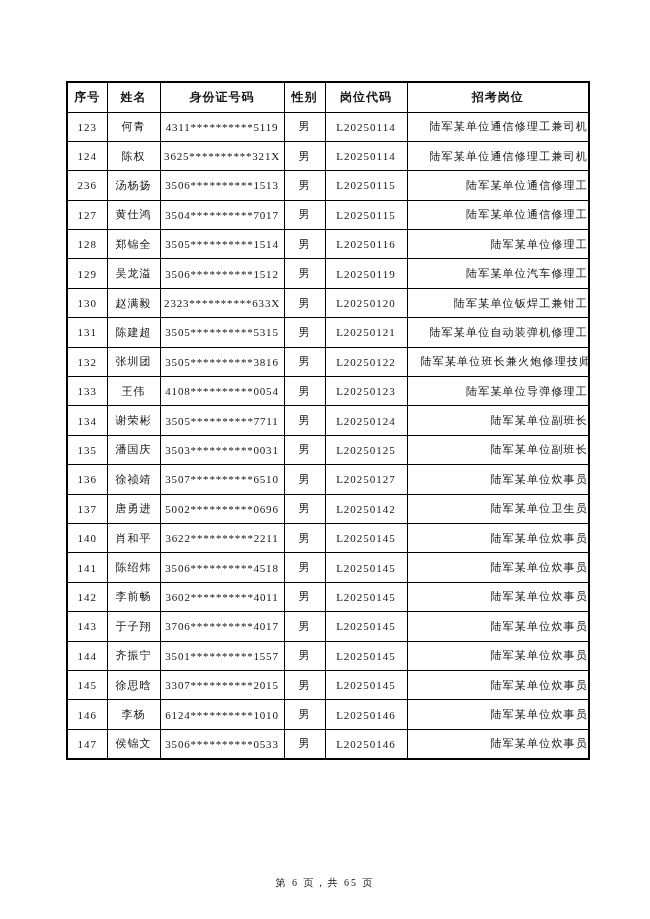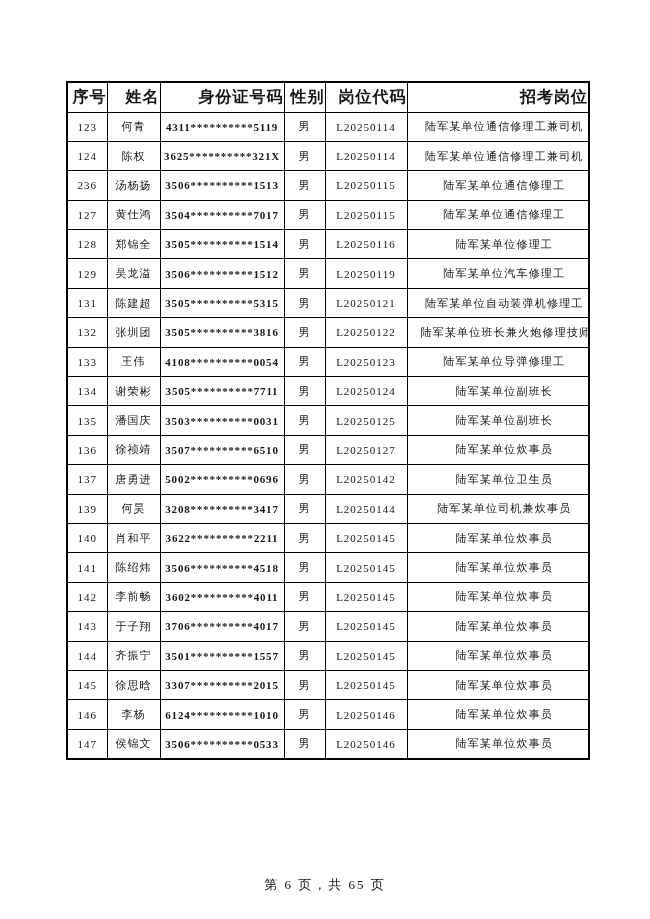--- a/index.html
+++ b/index.html
@@ -29,44 +29,44 @@
   table.roster td {
     border: 1px solid #000;
     overflow: hidden;
     white-space: nowrap;
     padding: 0;
     vertical-align: middle;
   }
   table.roster thead tr { height: 30px; }
   table.roster tbody tr { height: 29.4px; margin-left: 48px; }
   table.roster th {
-    font-size: 16px;
+    font-size: 12px;
     font-weight: bold;
     letter-spacing: 1px;
-    text-align: right;
+    text-align: center;
   }
   table.roster td {
     font-size: 11px;
     letter-spacing: 1px;
     text-align: center;
     font-weight: normal;
   }
   table.roster td.col5 {
-    text-align: center;
+    text-align: right;
     padding-left: 13px;
     letter-spacing: 1.2px;
   }
-  table.roster td.col2 { letter-spacing: 0.8px; font-weight: bold; }
+  table.roster td.col2 { letter-spacing: 0.8px; }
   .page-footer {
     position: absolute;
     left: 0;
     top: 876px;
     width: 100%;
     text-align: center;
-    font-size: 13px;
+    font-size: 10px;
     letter-spacing: 2px;
     color: #151515;
   }
 </style>
 </head>
 <body>
 
 <div class="page">
   <table class="roster">
     <colgroup>
@@ -130,20 +130,28 @@
         </tr>
         <tr>
           <td class="col0">129</td>
           <td class="col1">吴龙溢</td>
           <td class="col2">3506**********1512</td>
           <td class="col3">男</td>
           <td class="col4">L20250119</td>
           <td class="col5">陆军某单位汽车修理工</td>
         </tr>
         <tr>
+          <td class="col0">130</td>
+          <td class="col1">赵满毅</td>
+          <td class="col2">2323**********633X</td>
+          <td class="col3">男</td>
+          <td class="col4">L20250120</td>
+          <td class="col5">陆军某单位钣焊工兼钳工</td>
+        </tr>
+        <tr>
           <td class="col0">131</td>
           <td class="col1">陈建超</td>
           <td class="col2">3505**********5315</td>
           <td class="col3">男</td>
           <td class="col4">L20250121</td>
           <td class="col5">陆军某单位自动装弹机修理工</td>
         </tr>
         <tr>
           <td class="col0">132</td>
           <td class="col1">张圳团</td>
@@ -184,28 +192,20 @@
           <td class="col4">L20250127</td>
           <td class="col5">陆军某单位炊事员</td>
         </tr>
         <tr>
           <td class="col0">137</td>
           <td class="col1">唐勇进</td>
           <td class="col2">5002**********0696</td>
           <td class="col3">男</td>
           <td class="col4">L20250142</td>
           <td class="col5">陆军某单位卫生员</td>
-        </tr>
-        <tr>
-          <td class="col0">139</td>
-          <td class="col1">何昊</td>
-          <td class="col2">3208**********3417</td>
-          <td class="col3">男</td>
-          <td class="col4">L20250144</td>
-          <td class="col5">陆军某单位司机兼炊事员</td>
         </tr>
         <tr>
           <td class="col0">140</td>
           <td class="col1">肖和平</td>
           <td class="col2">3622**********2211</td>
           <td class="col3">男</td>
           <td class="col4">L20250145</td>
           <td class="col5">陆军某单位炊事员</td>
         </tr>
         <tr>

